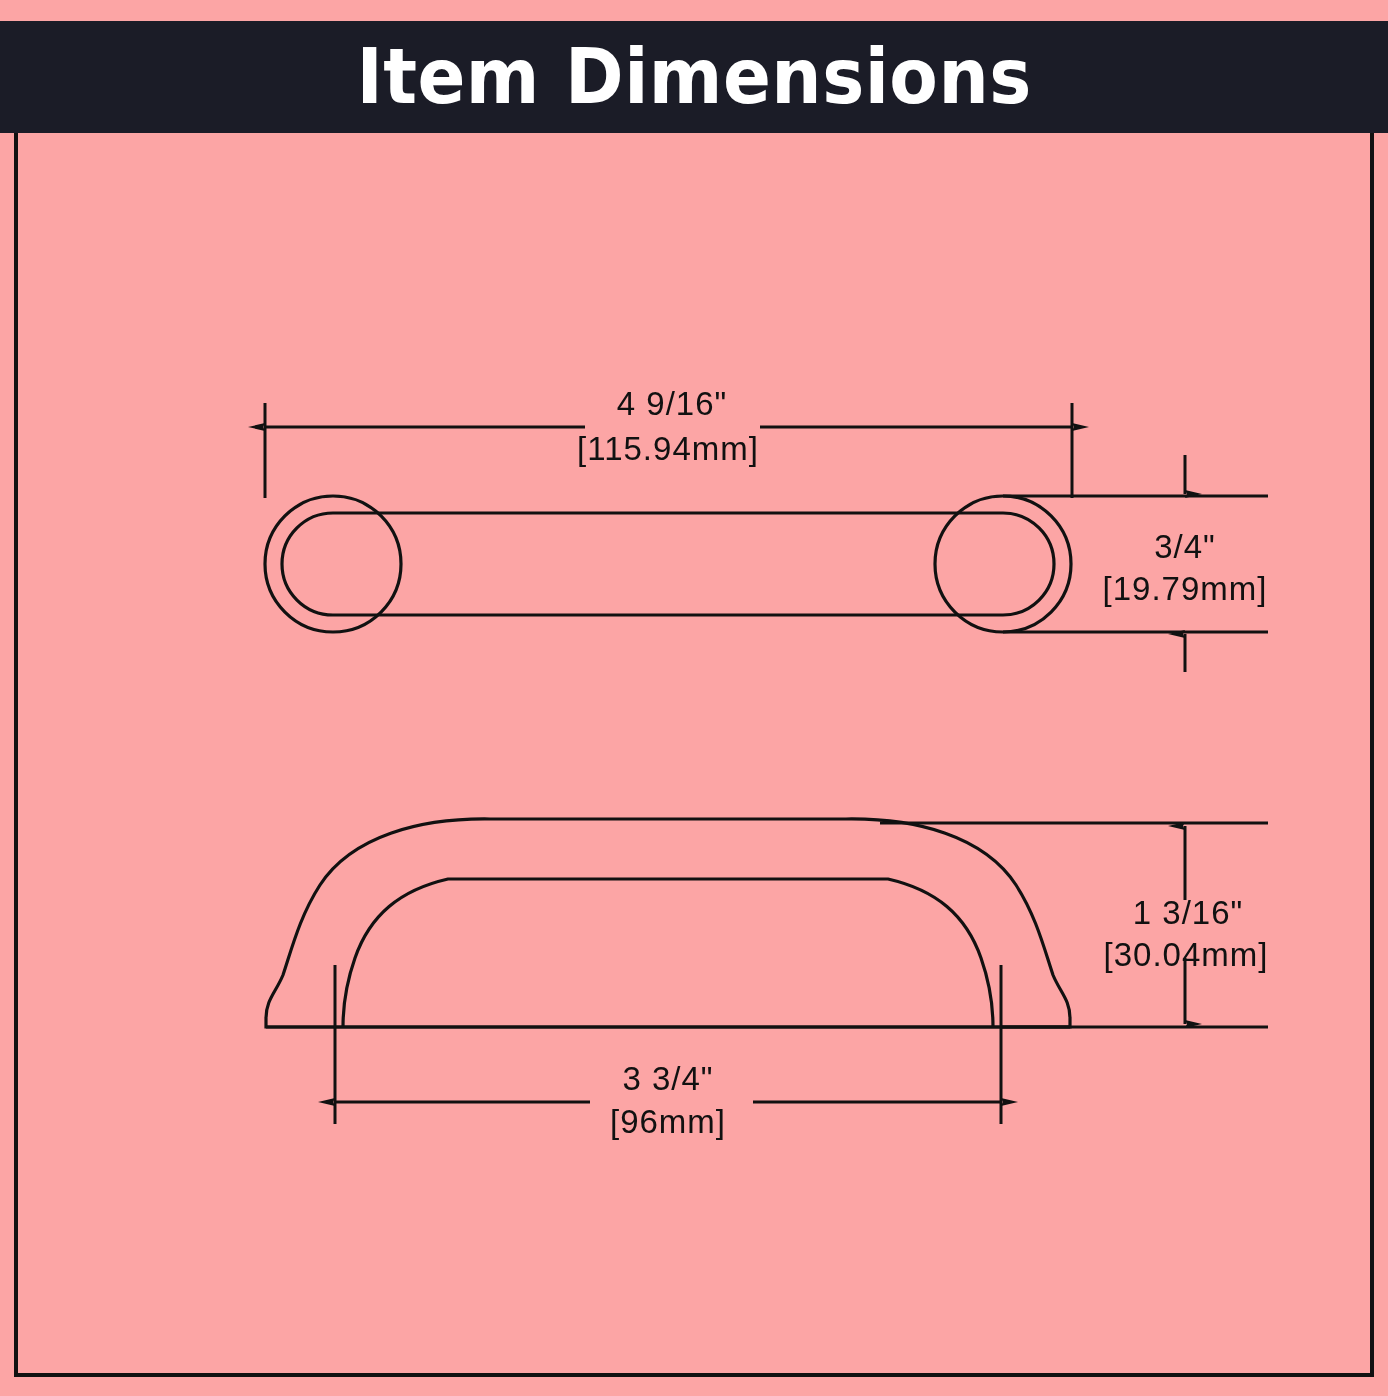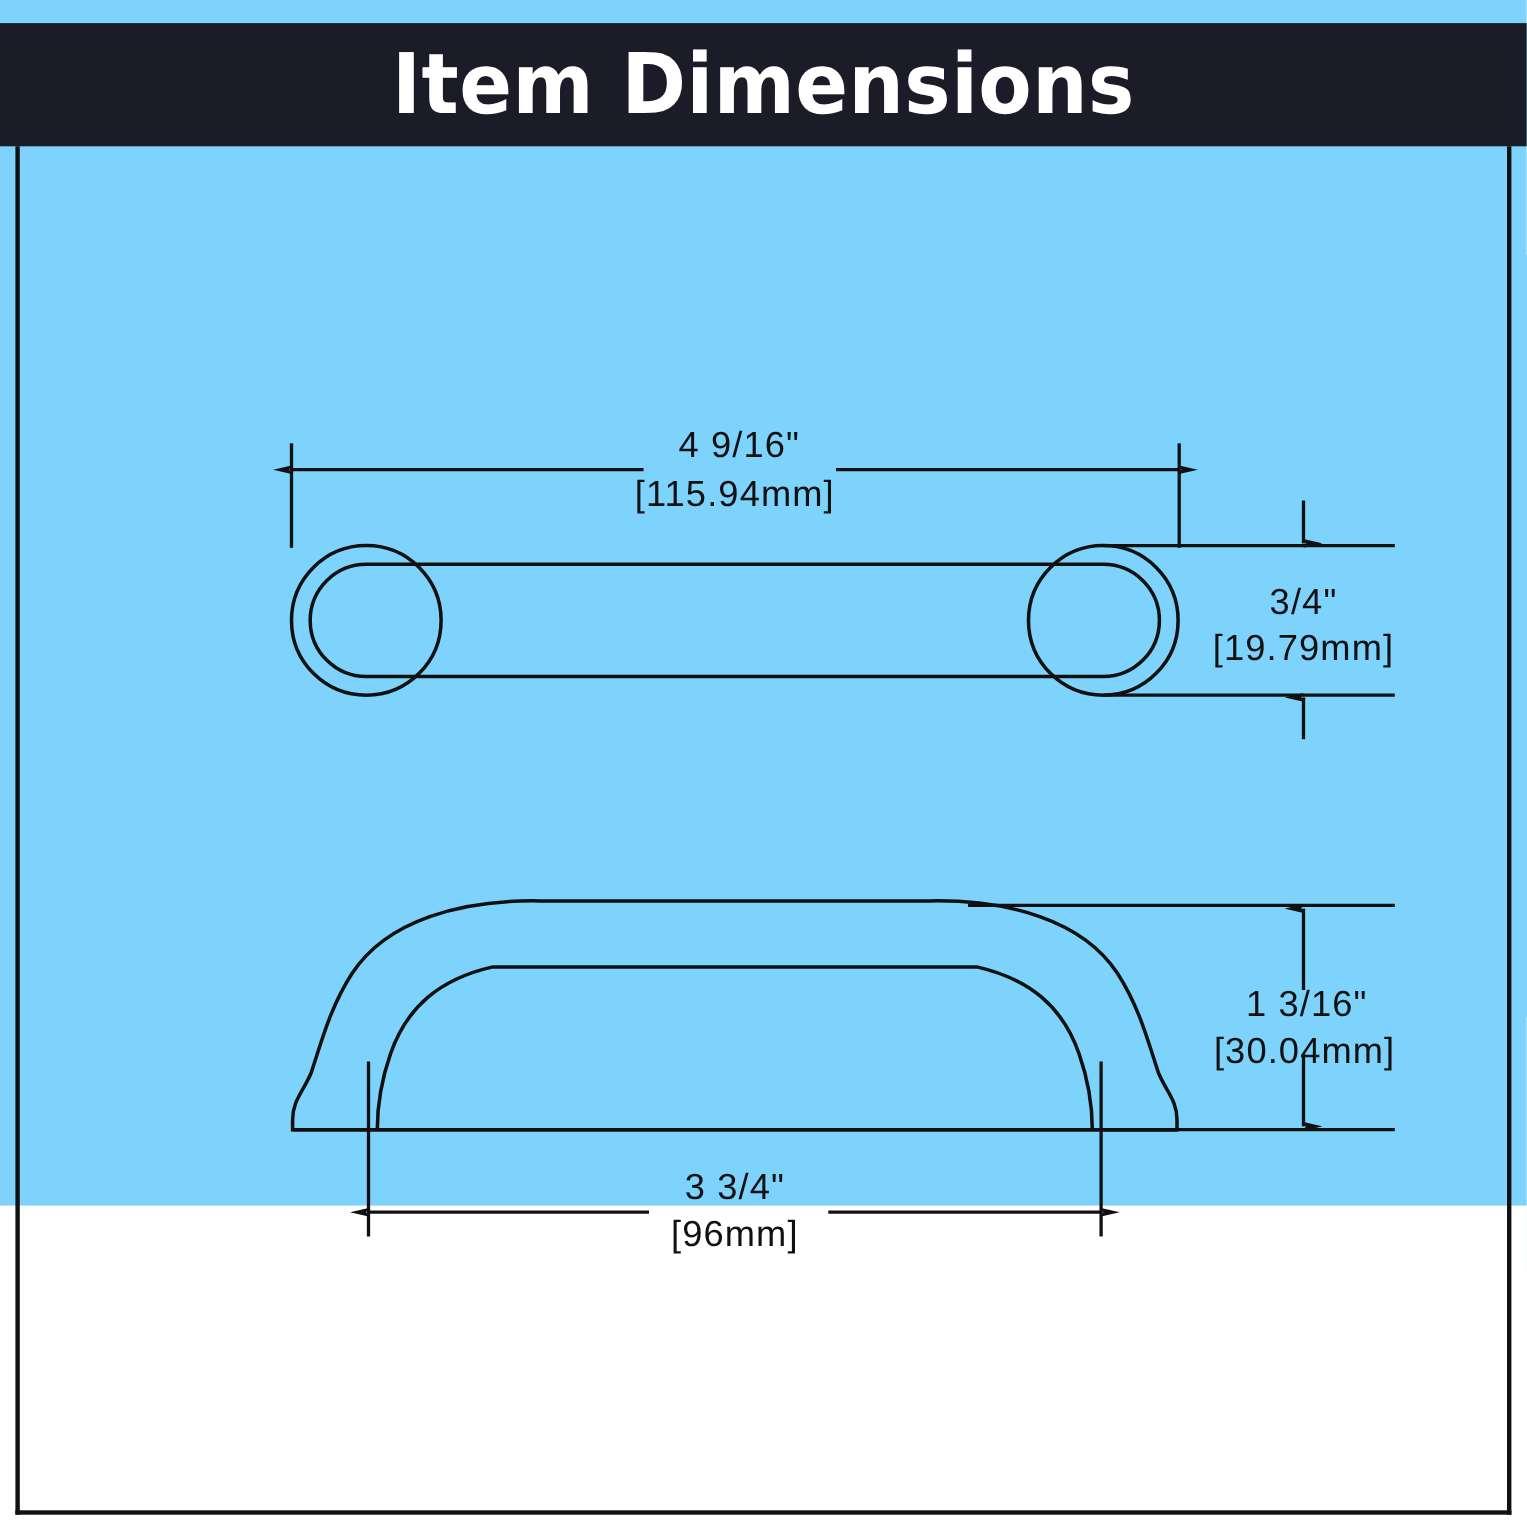--- a/index.html
+++ b/index.html
@@ -9,22 +9,22 @@
   }
   body {
     width: 1388px;
     height: 1396px;
     font-family: "Liberation Sans", sans-serif;
     overflow: hidden;
   }
   #page {
     position: relative;
     width: 1388px;
-    height: 1096px;
-    background: #7dd3fc;
+    height: 1396px;
+    background: #fca5a5;
   }
   .header-band {
     position: absolute;
     left: 0;
     top: 21px;
     width: 1388px;
     height: 112px;
     background: #1b1c27;
     display: flex;
     align-items: center;

